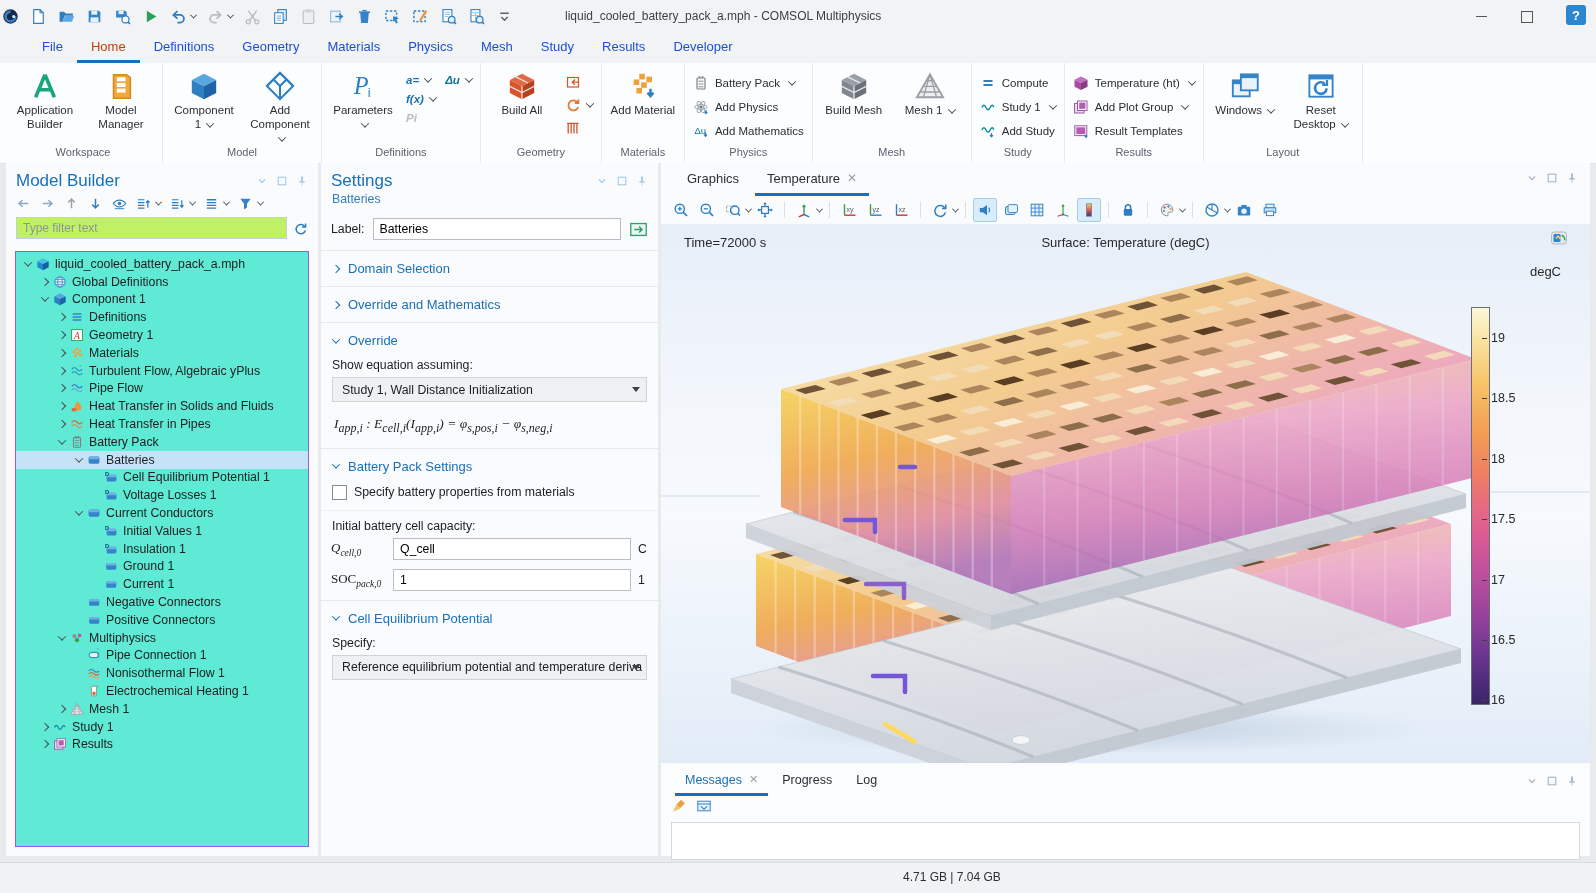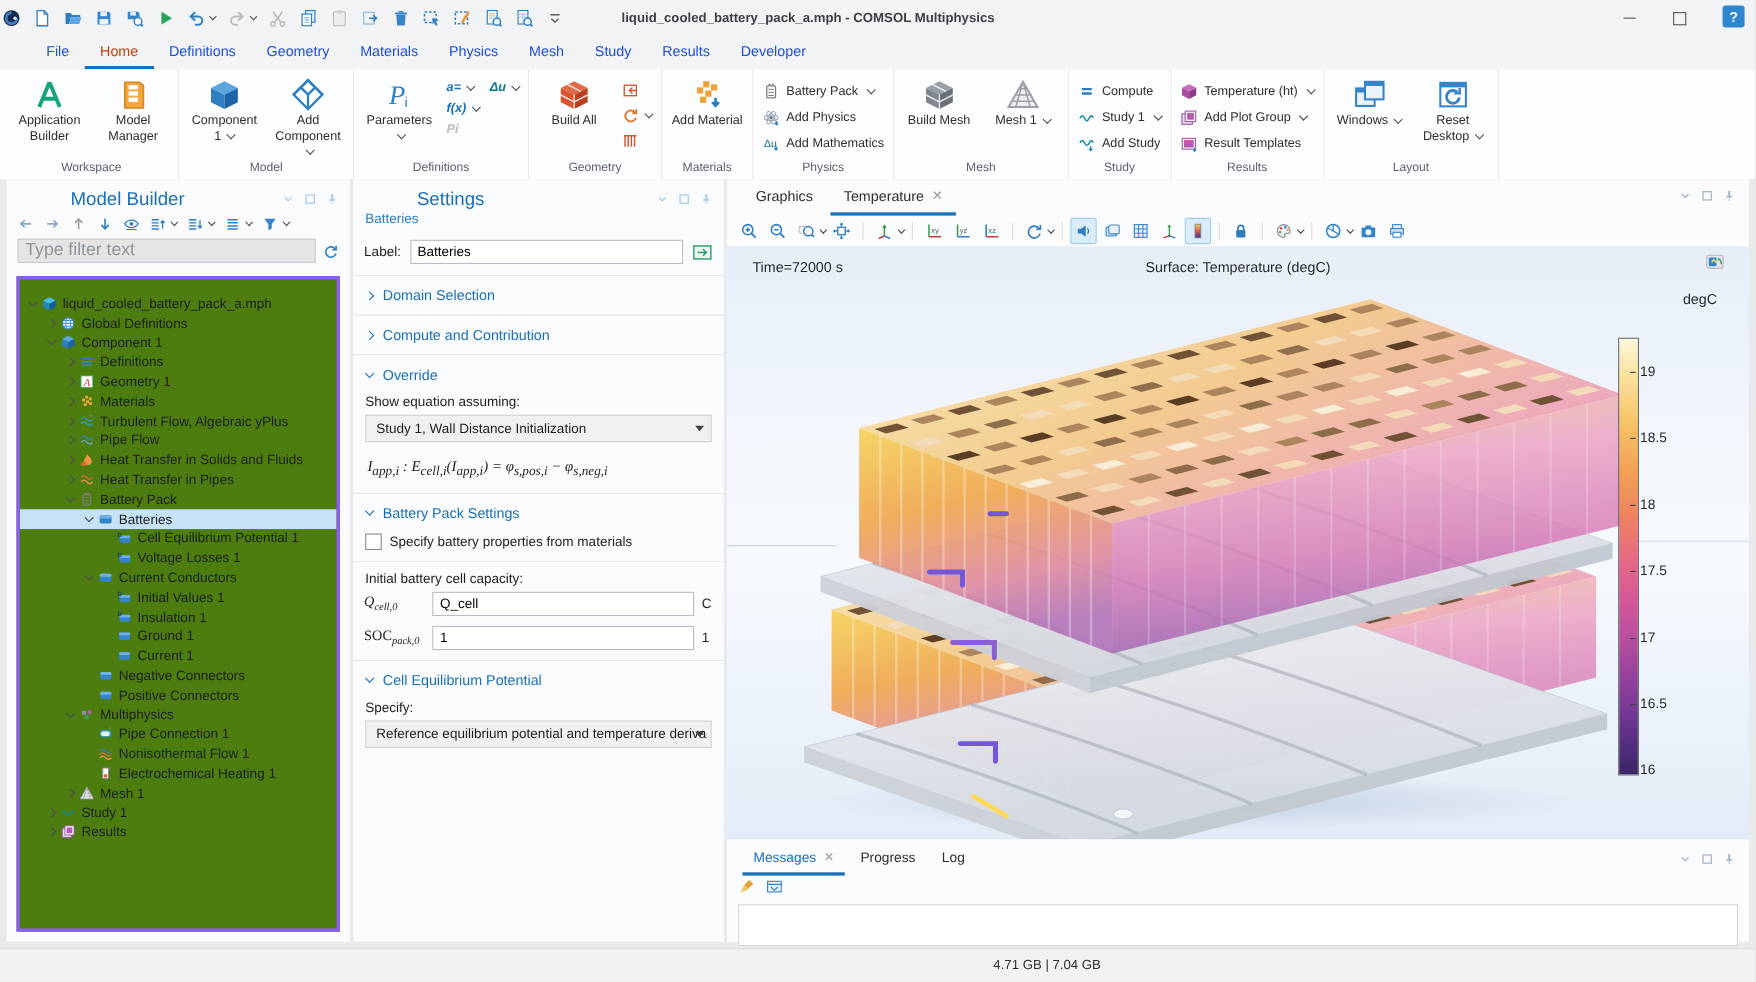--- a/index.html
+++ b/index.html
@@ -1,20 +1,20 @@
 <!DOCTYPE html>
 <html><head>
 <meta charset="utf-8">
 <style>
   html,body{margin:0;padding:0;background:#dfe1e4;}
   #app{position:relative;width:1596px;height:893px;background:#e8eaec;font-family:"Liberation Sans",sans-serif;overflow:hidden;color:#1c1e21;}
   .ic{display:inline-block;flex:none;}
   .ic svg{width:100%;height:100%;display:block;}
   
-  .titlebar{position:absolute;left:0;top:0;right:0;height:33px;background:#f2f3f5;display:flex;align-items:center;font-weight:bold;}
+  .titlebar{position:absolute;left:0;top:0;right:0;height:33px;background:#f2f3f5;display:flex;align-items:center;}
   .qat{display:flex;align-items:center;gap:7px;}
   .qbtn{display:flex;align-items:center;gap:1px;padding:2px;border-radius:3px;cursor:default;}
   .qbtn .ic{width:17px;height:17px;}
   .tb-title{position:absolute;left:565px;top:9px;font-size:12px;color:#3a3f45;}
   .win-controls{position:absolute;right:0;top:0;display:flex;height:33px;}
   .wbtn{width:46px;height:33px;display:flex;align-items:center;justify-content:center;font-size:14px;color:#444;}
   .wbtn .box{width:10px;height:10px;border:1px solid #555;}
   .wbtn .line{width:11px;height:1px;background:#555;}
   
   .menubar{position:absolute;left:0;top:33px;right:0;height:30px;background:#f2f3f5;display:flex;align-items:stretch;padding-left:28px;}
@@ -34,33 +34,33 @@
   .rminis{display:flex;flex-direction:column;gap:7px;padding-top:8px;}
   .rmini-row{display:flex;gap:14px;align-items:center;}
   .rmini{display:flex;align-items:center;gap:3px;font-size:11.5px;font-weight:bold;}
   .rmini .ic{width:16px;height:16px;}
   .chev{width:5px;height:5px;border-right:1.3px solid #4a4f55;border-bottom:1.3px solid #4a4f55;transform:rotate(45deg) translate(-1px,-1px);display:inline-block;margin-left:3px;flex:none;}
   
   .panel{position:absolute;top:163px;bottom:37px;background:#fafbfd;}
   #mb-panel{left:6px;width:312px;}
   #set-panel{left:321px;width:337px;}
   #right-col{left:661px;right:6px;}
-  .phdr{display:flex;align-items:flex-start;padding:8px 10px 0;margin-left:48px;}
+  .phdr{display:flex;align-items:flex-start;padding:8px 10px 0;}
   .ptitle{font-size:17px;color:#1a70b8;flex:1;}
   .phdr-icons{display:flex;gap:8px;align-items:center;padding-top:4px;}
   .phdr-icons .ic{width:12px;height:12px;}
   
   .mb-toolbar{display:flex;gap:9px;align-items:center;padding:5px 10px 2px;}
   .mb-toolbar .ic{width:15px;height:15px;}
   .tsep{display:flex;align-items:center;gap:2px;}
   .filter-row{display:flex;align-items:center;gap:6px;margin:4px 10px 6px;}
-  .filter-row input{flex:1;height:20px;border:1px solid #c8cdd2;font-size:16px;padding:0 6px;font-family:"Liberation Sans",sans-serif;color:#333;background:#e5e5e5;}
+  .filter-row input{flex:1;height:20px;border:1px solid #c8cdd2;font-size:12px;padding:0 6px;font-family:"Liberation Sans",sans-serif;color:#333;background:#bef264;}
   .filter-row input::placeholder{color:#8d949b;}
   .filter-row .ic{width:15px;height:15px;}
-  .tree-box{position:absolute;left:9px;right:9px;top:88px;bottom:9px;border:3px solid #8b5cf6;background:#4d7c0f;overflow:hidden;padding-top:13px;}
+  .tree-box{position:absolute;left:9px;right:9px;top:88px;bottom:9px;border:1px solid #8b5cf6;background:#5eead4;overflow:hidden;padding-top:3px;}
   .trow{height:17.8px;display:flex;align-items:center;font-size:12.3px;white-space:nowrap;}
   .trow.sel{background:#c6e2f7;}
   .texp{width:14px;display:flex;justify-content:center;flex:none;}
   .texp .chev{margin:0;}
   .texp .chev.exp-closed{transform:rotate(-45deg);}
   .ticon{width:14px;height:14px;margin:0 5px 0 1px;flex:none;}
   .ticon svg{width:100%;height:100%;}
   
   .sub{padding:1px 11px 0;color:#2e7fc1;font-size:12.3px;}
   .label-row{display:flex;align-items:center;gap:8px;padding:12px 10px 10px;}
@@ -1056,21 +1056,21 @@
     </div>
 
     <div class="sec-div"></div>
     <div class="sec-h">
         <span class="chev closed"></span>
         <span>Domain Selection</span>
       </div>
     <div class="sec-div"></div>
     <div class="sec-h">
         <span class="chev closed"></span>
-        <span>Compute and Contribution</span>
+        <span>Override and Mathematics</span>
       </div>
     <div class="sec-div"></div>
     <div class="sec-h">
         <span class="chev"></span>
         <span>Override</span>
       </div>
     <div class="slabel">Show equation assuming:</div>
     <div class="dropdown">
         <span>Study 1, Wall Distance Initialization</span>
         <span class="arr"></span>

